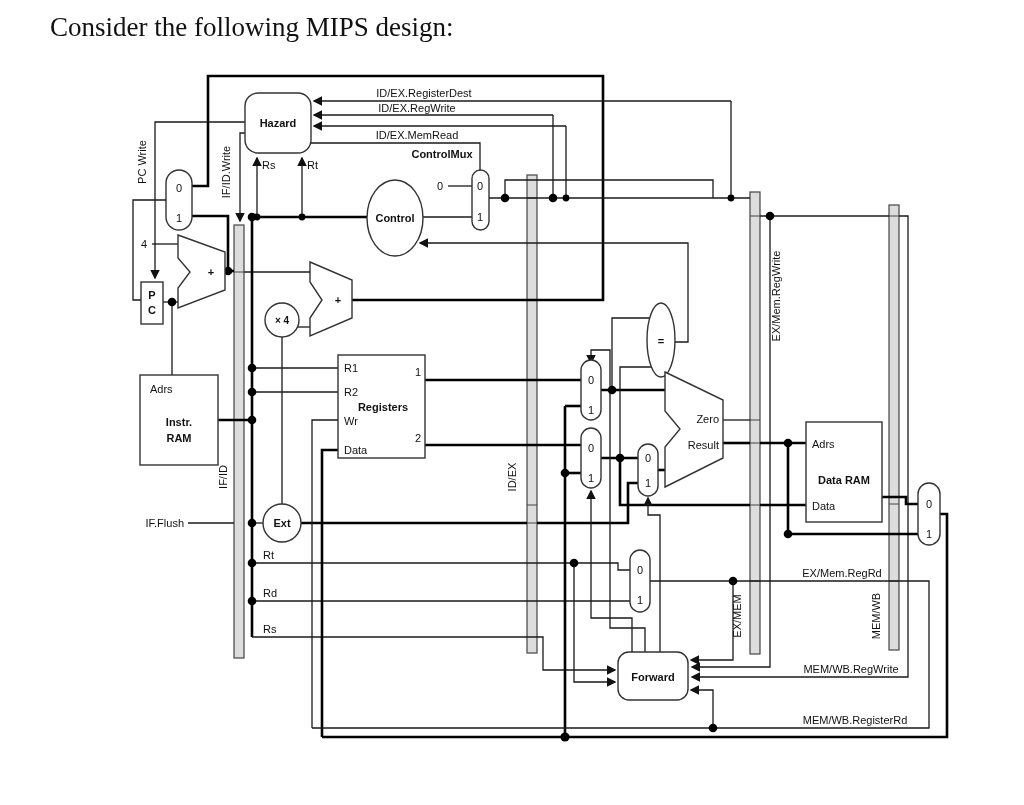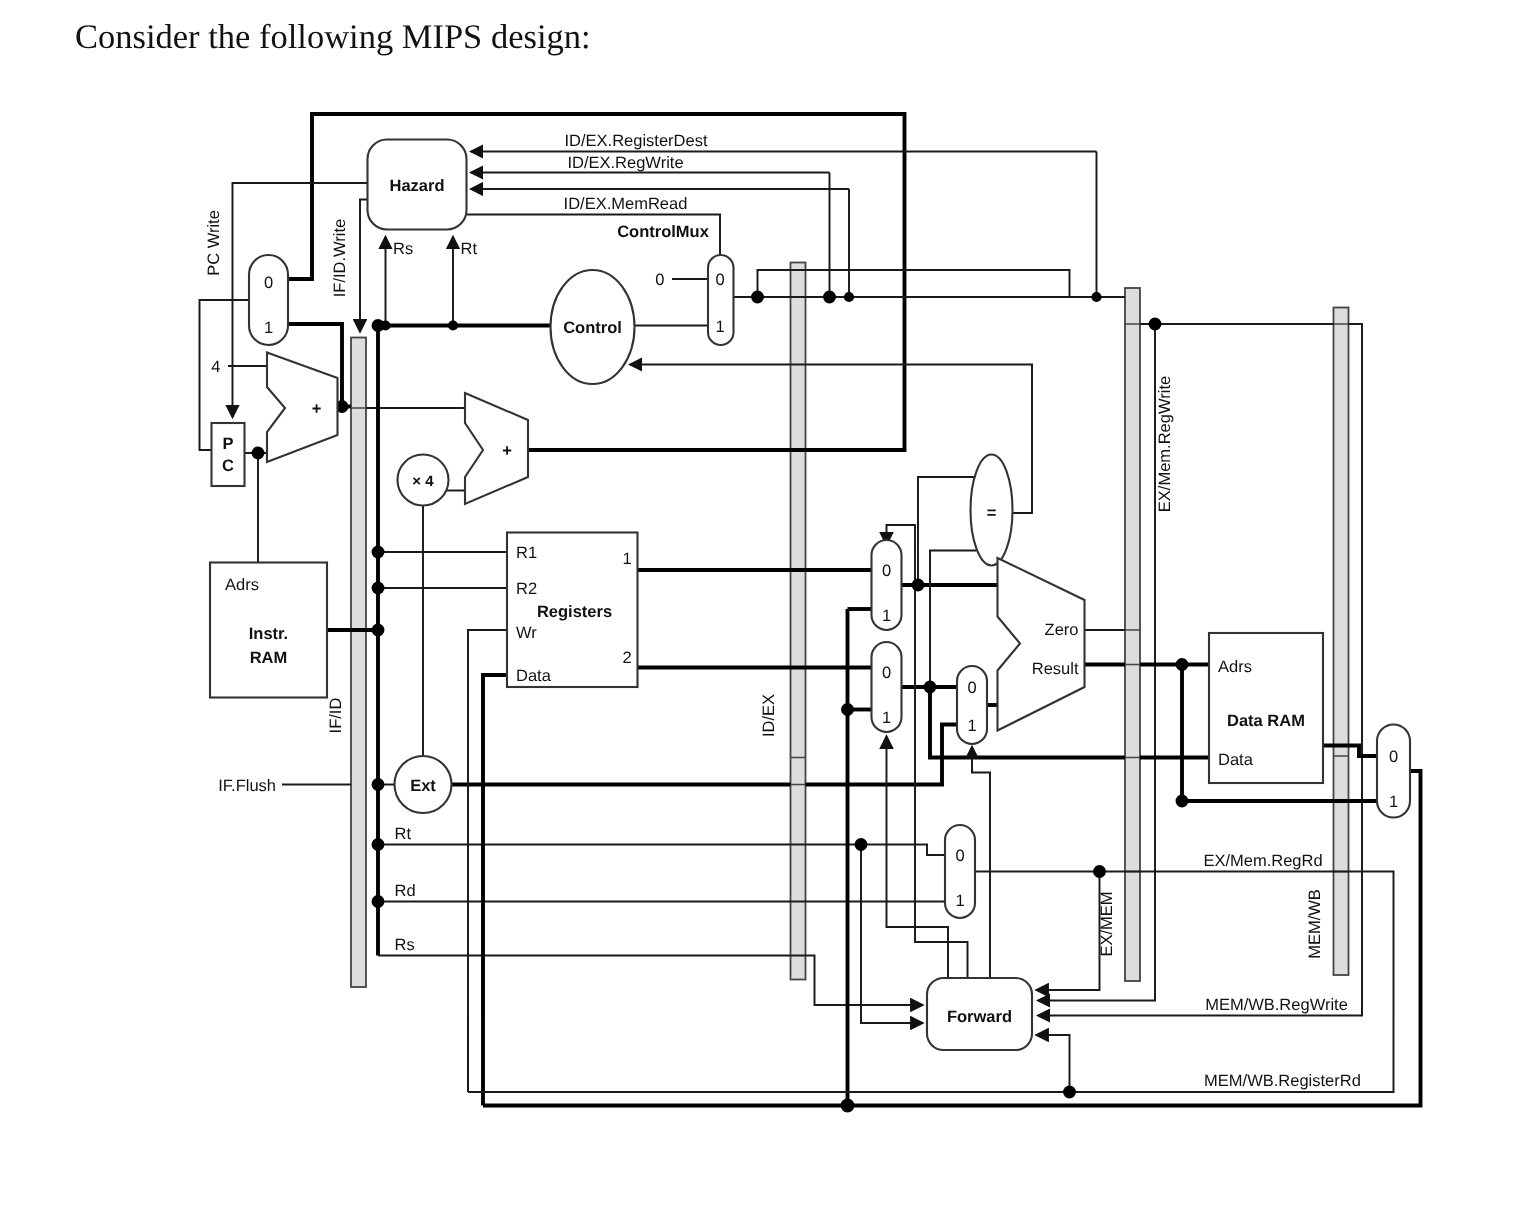--- a/index.html
+++ b/index.html
@@ -1,19 +1,19 @@
 <!DOCTYPE html>
 <html><head>
 <meta charset="utf-8">
 <style>
   html,body{margin:0;padding:0;background:#fff;}
   #stage{position:relative;width:1024px;height:805px;background:#fff;overflow:hidden;
          font-family:"Liberation Sans",sans-serif;}
   #title{position:absolute;left:50px;top:12px;font-family:"Liberation Serif",serif;
-         font-size:23px;color:#111;}
+         font-size:27px;color:#111;}
   svg{position:absolute;left:0;top:0;}
   svg text{font-family:"Liberation Sans",sans-serif;font-size:11px;fill:#111;}
   .b{font-weight:bold;}
   .s10{font-size:10px;}
   .wire{stroke:#1a1a1a;stroke-width:1.3;fill:none;}
   .bold{stroke:#000;stroke-width:2.6;fill:none;}
   .blk{fill:#fff;stroke:#333;stroke-width:1.4;}
   .bar{fill:#ddd;stroke:#444;stroke-width:1.2;}
   .tick{stroke:#444;stroke-width:1;}
   .dot{fill:#000;}

